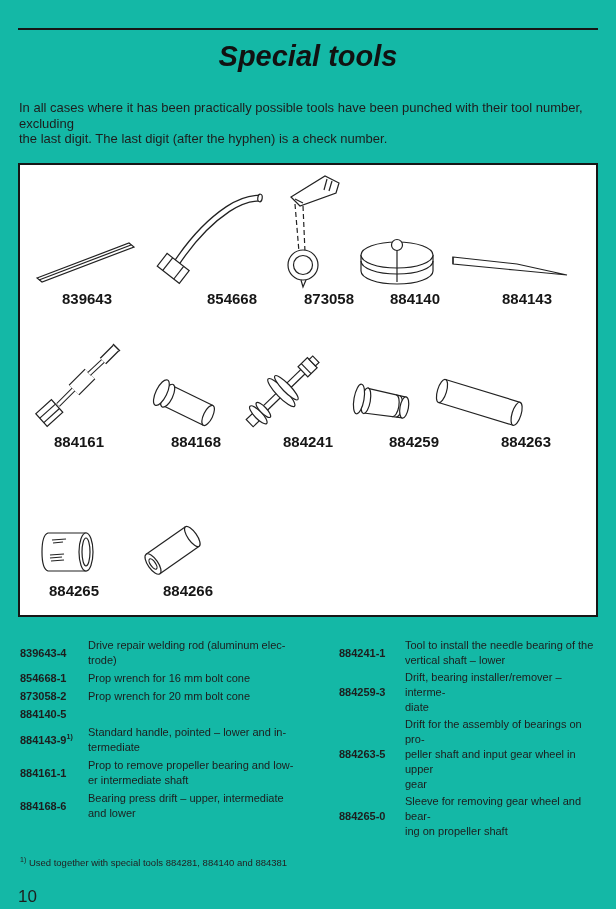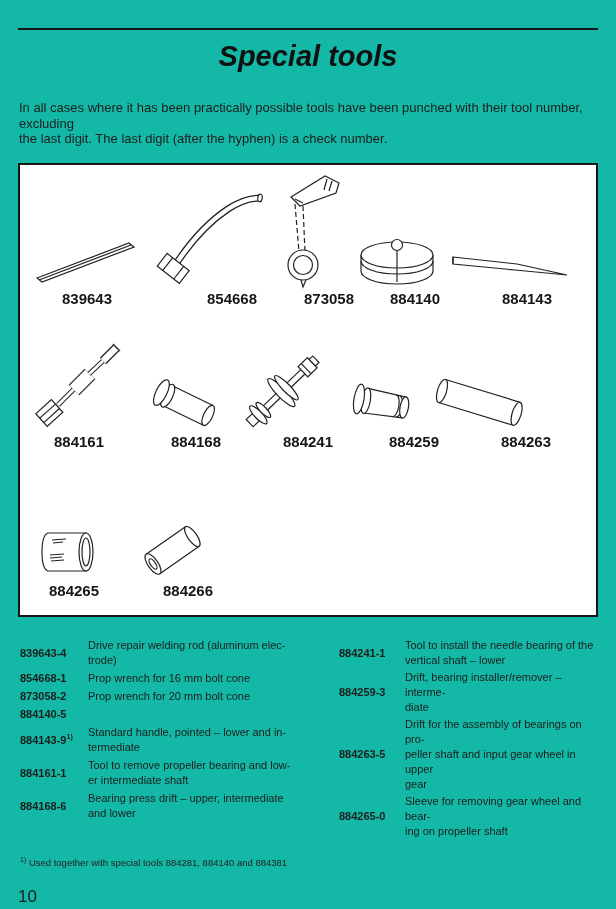--- a/index.html
+++ b/index.html
@@ -253,21 +253,21 @@
       <div class="part-row">
         <div class="part-num">884140-5</div>
       </div>
       <div class="part-row">
         <div class="part-num">884143-9<sup>1)</sup></div>
         <div class="part-desc">Standard handle, pointed – lower and in-
 termediate</div>
       </div>
       <div class="part-row">
         <div class="part-num">884161-1</div>
-        <div class="part-desc">Tool to remove propeller bearing and low-
+        <div class="part-desc">Prop to remove propeller bearing and low-
 er intermediate shaft</div>
       </div>
       <div class="part-row">
         <div class="part-num">884168-6</div>
         <div class="part-desc">Bearing press drift – upper, intermediate
 and lower</div>
       </div>
     </div>
   <div class="parts-col right">
       <div class="part-row">

